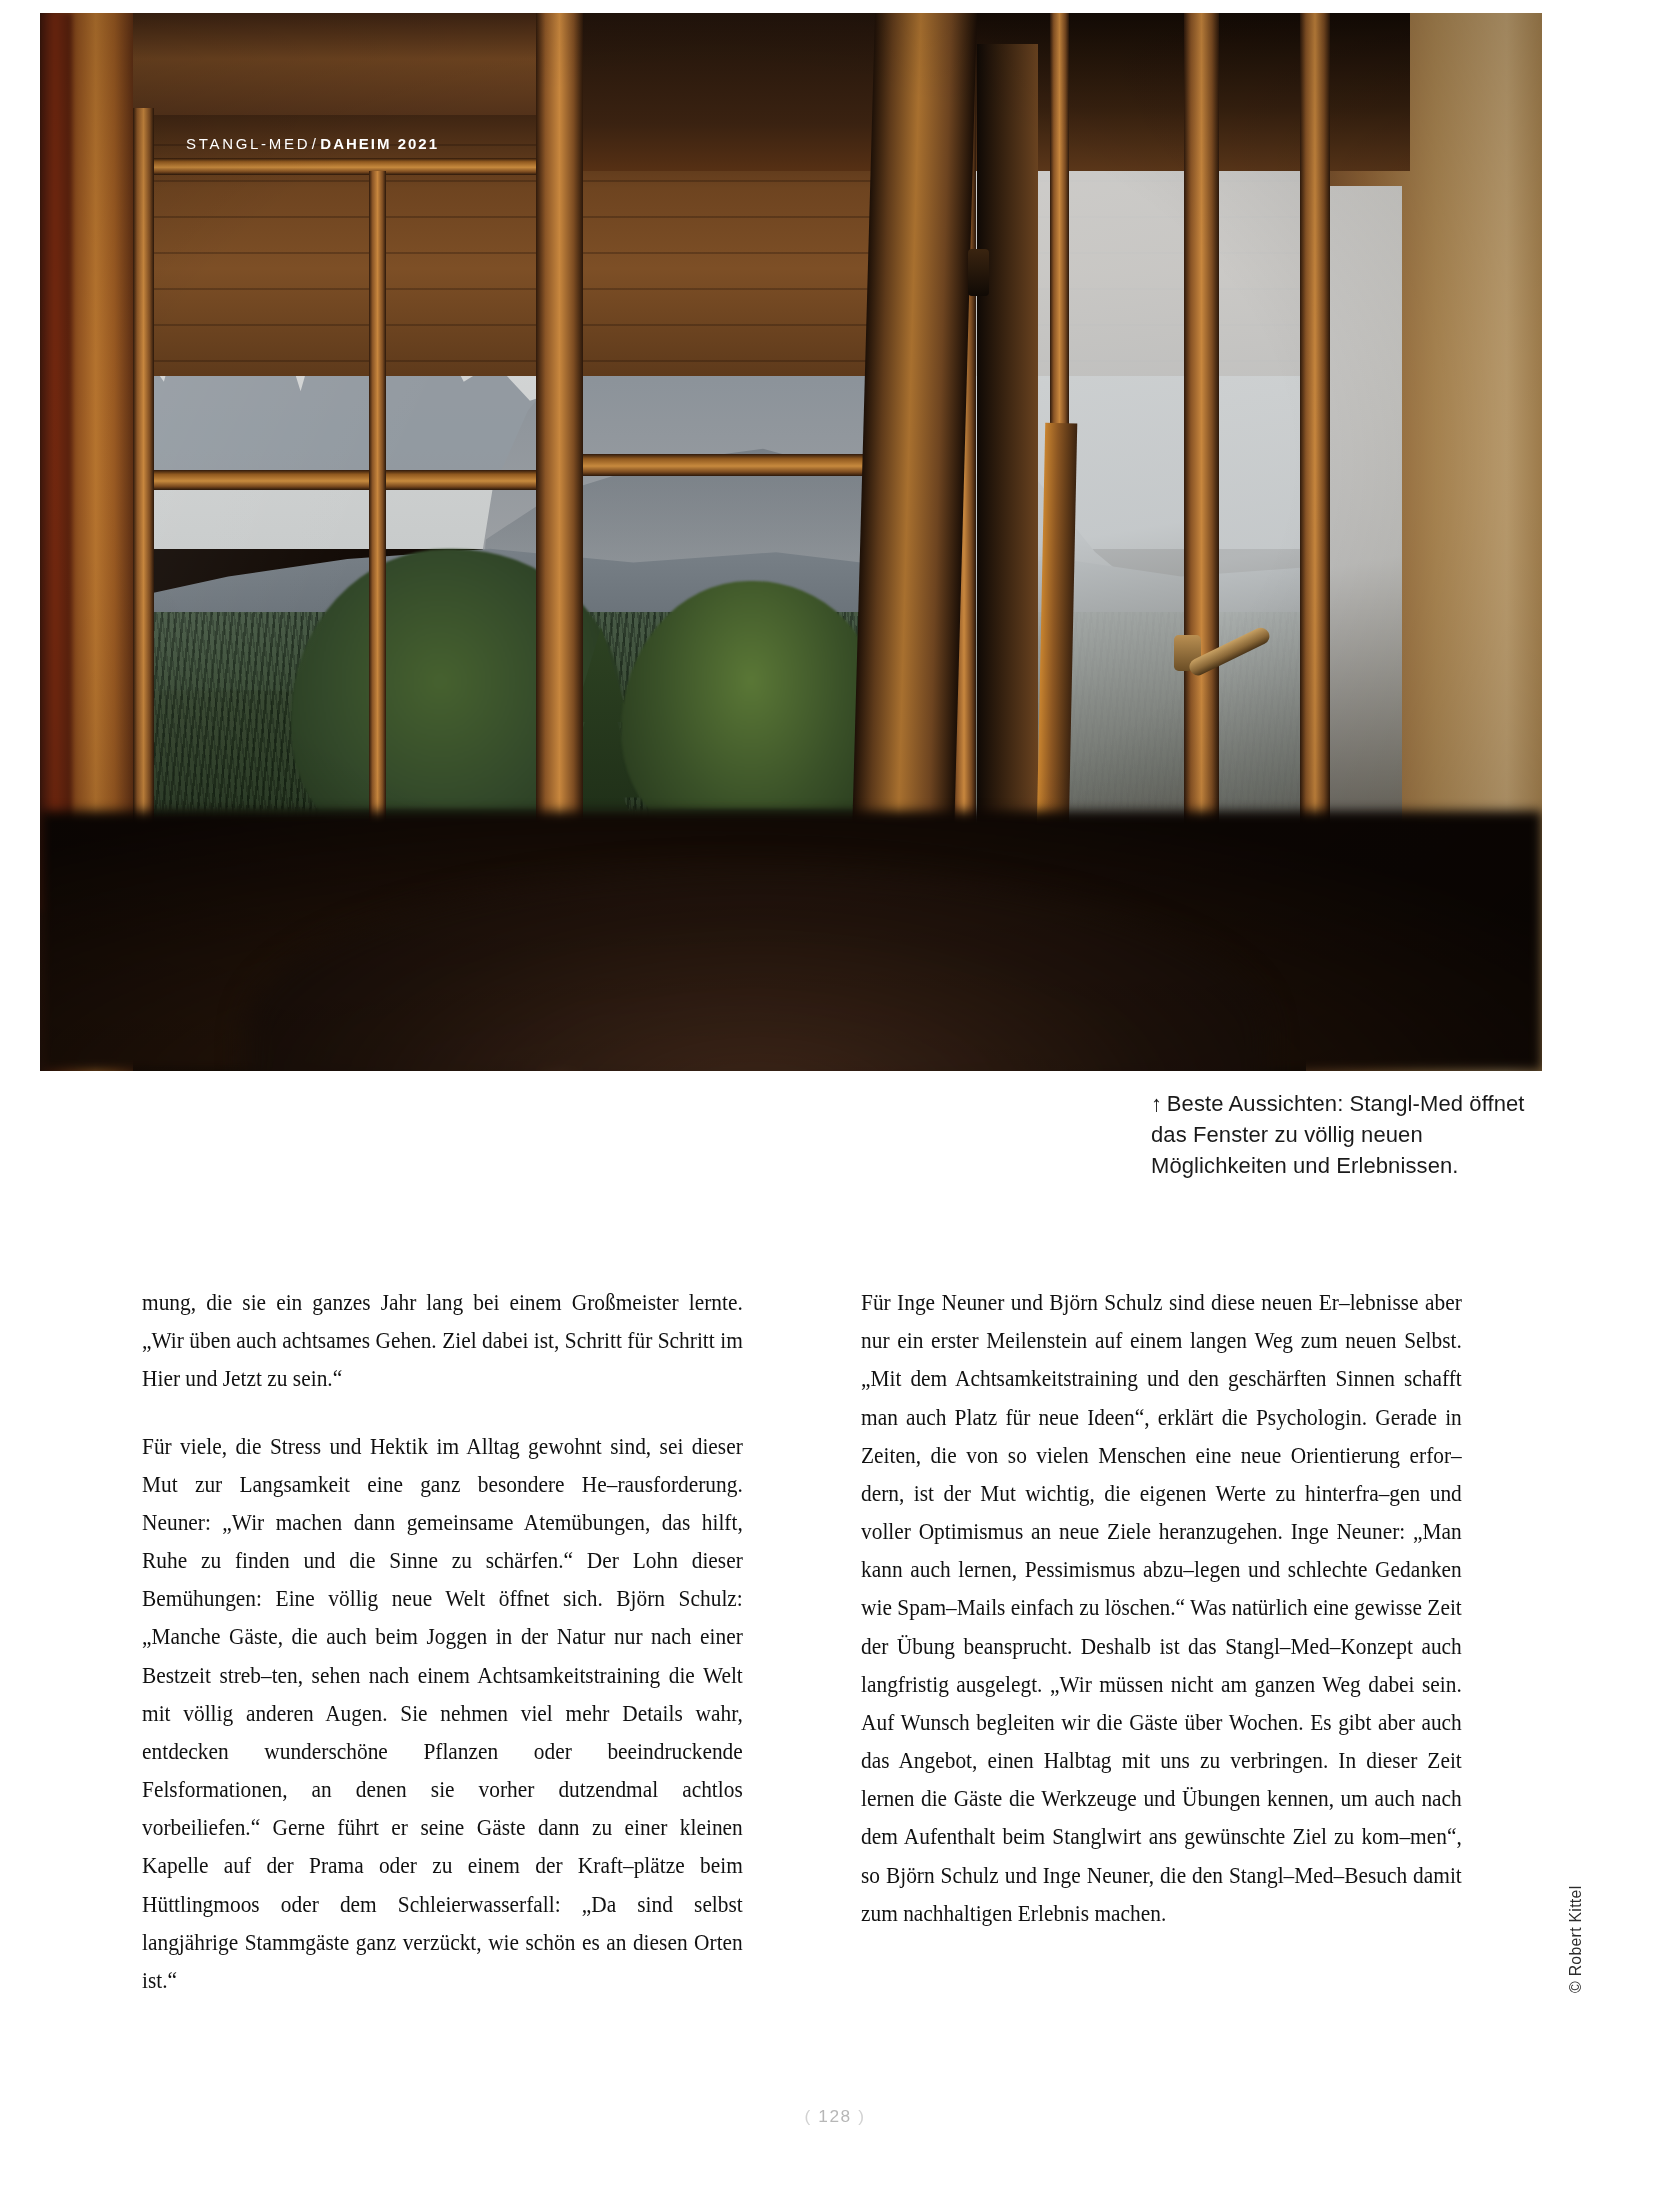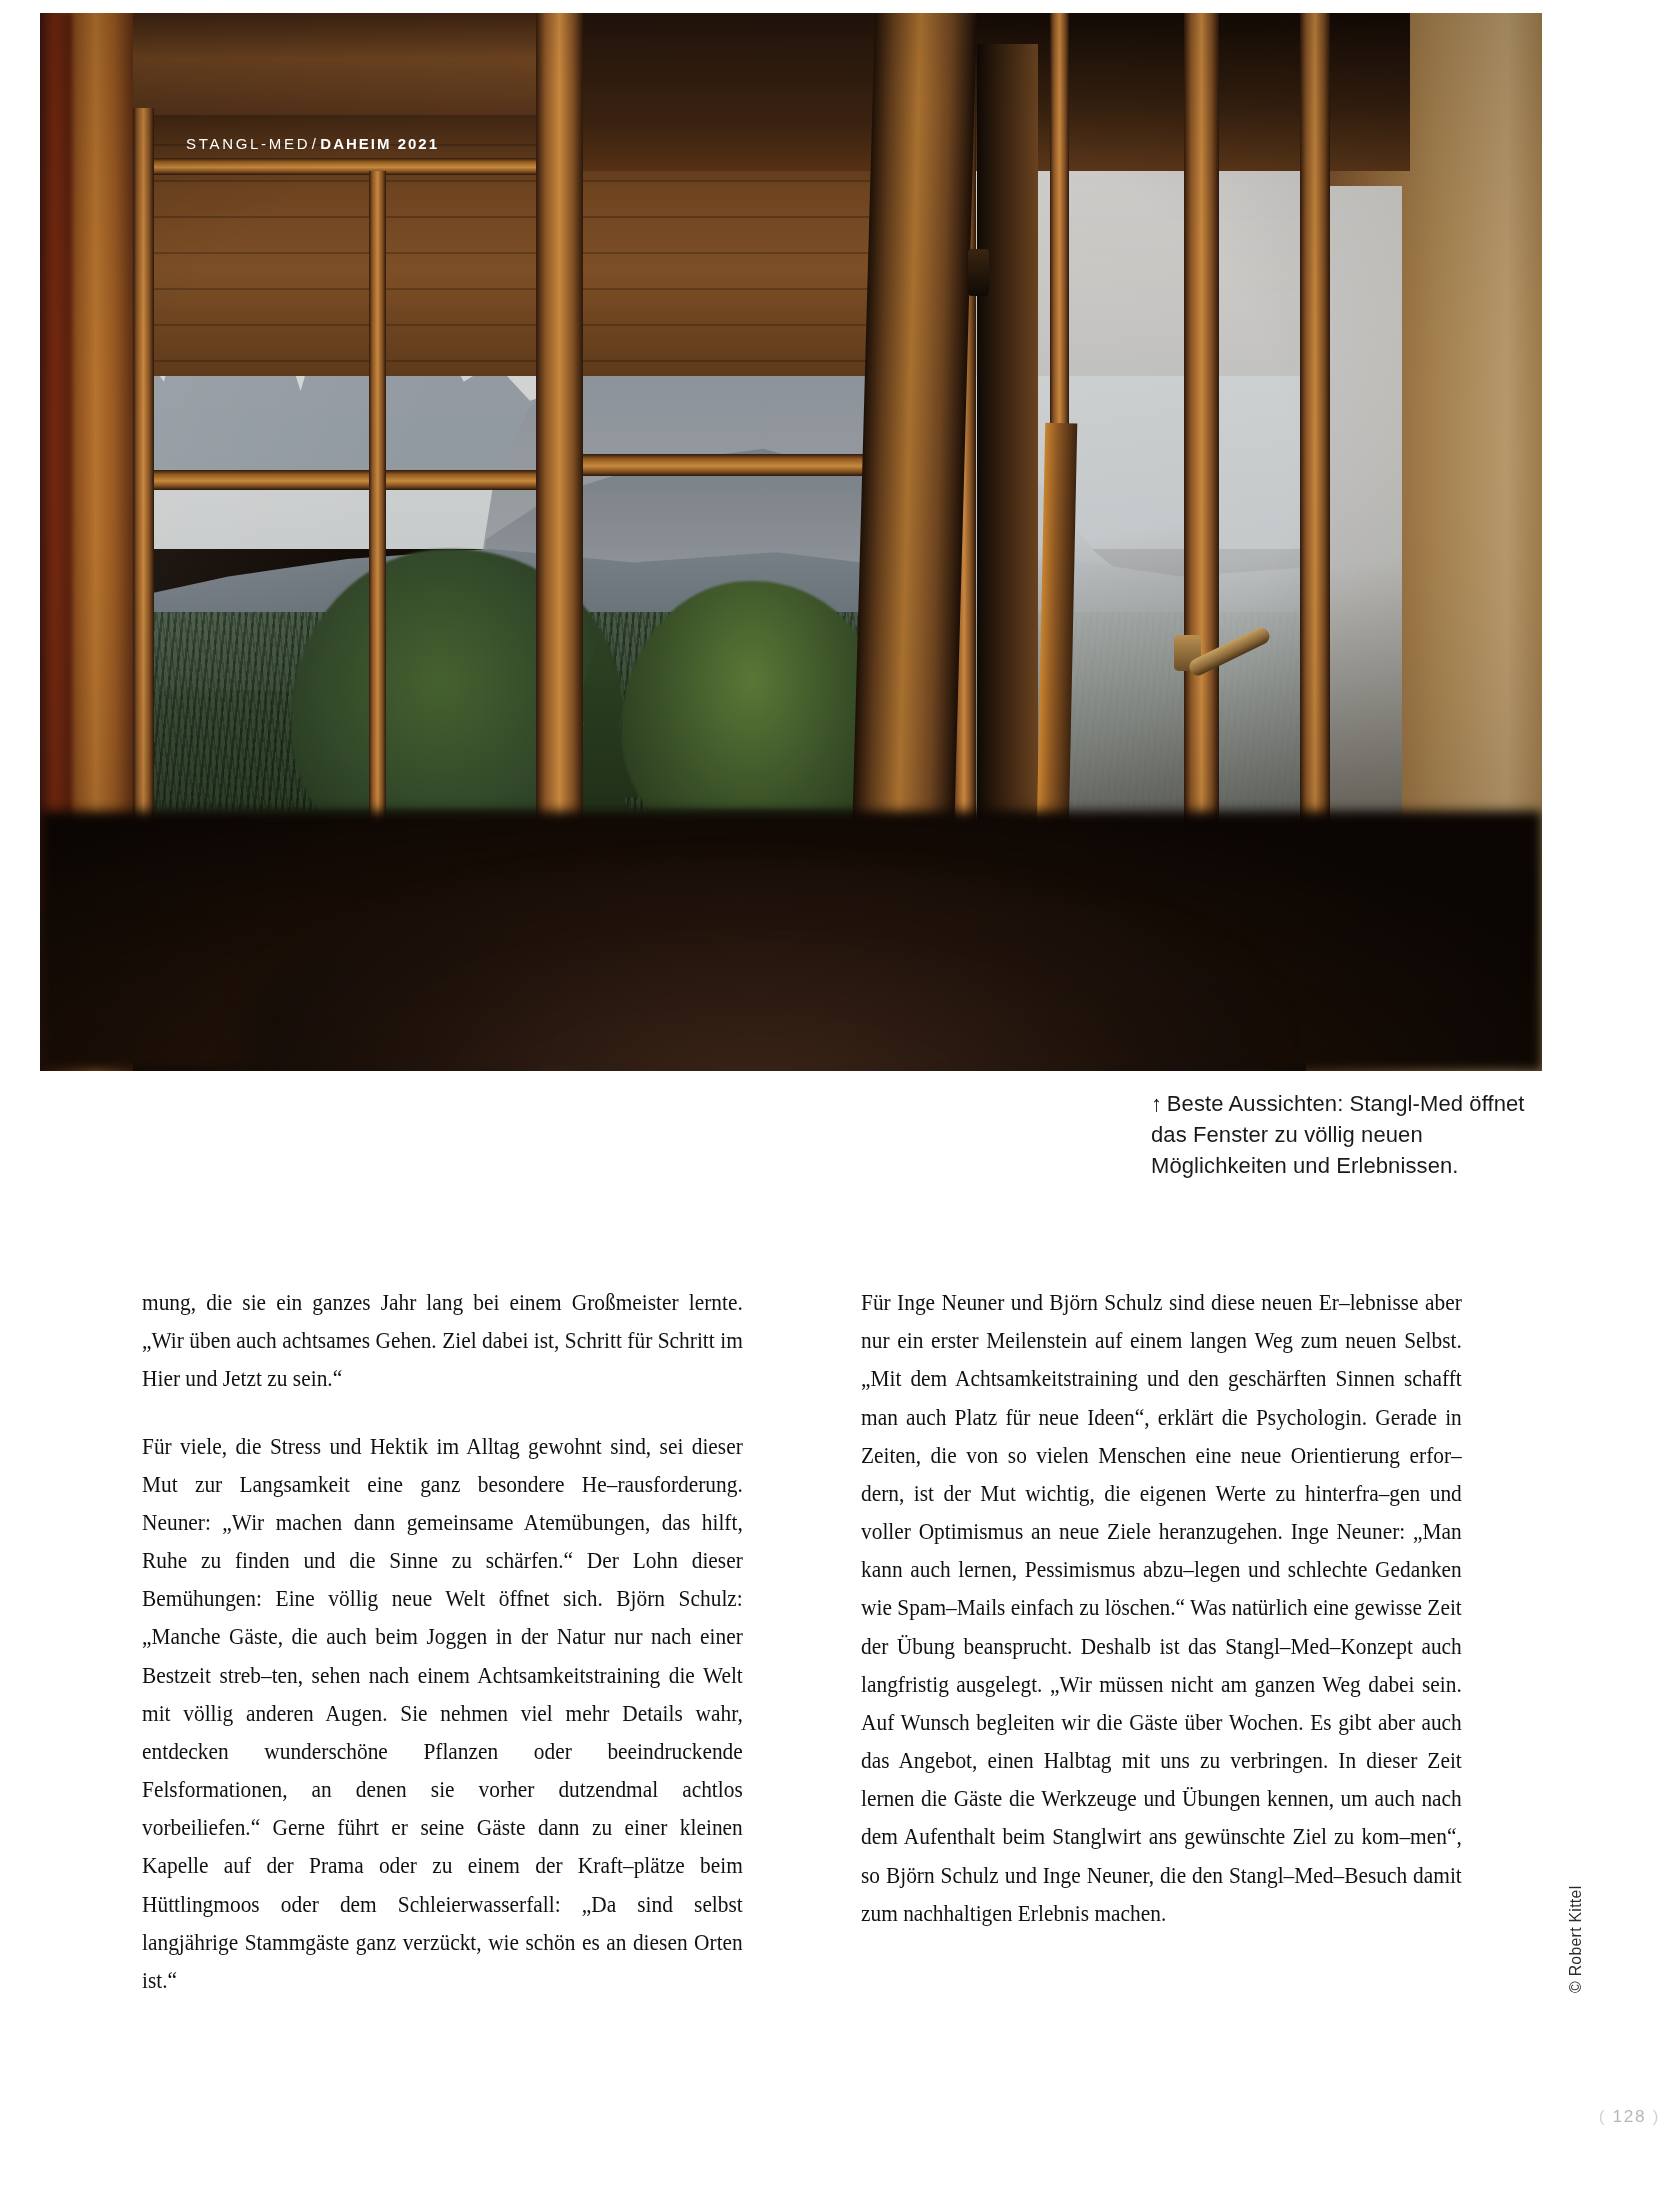--- a/index.html
+++ b/index.html
@@ -302,22 +302,22 @@
     transform-origin: left top;
     white-space: nowrap;
     font-size: 15.8px;
     color: #2b2b2b;
     letter-spacing: 0.3px;
   }
 
   
   .folio {
     position: absolute;
-    left: 0; right: 10px; top: 2106px;
-    text-align: right;
+    left: 0; right: 0; top: 2106px;
+    text-align: center;
     font-size: 17.3px;
     color: #b7b7b7;
     letter-spacing: 1.6px;
   }
   .folio .brk { color: #d2d2d2; font-weight: 300; }
 </style>
 </head>
 <body>
 
 <figure class="photo">

